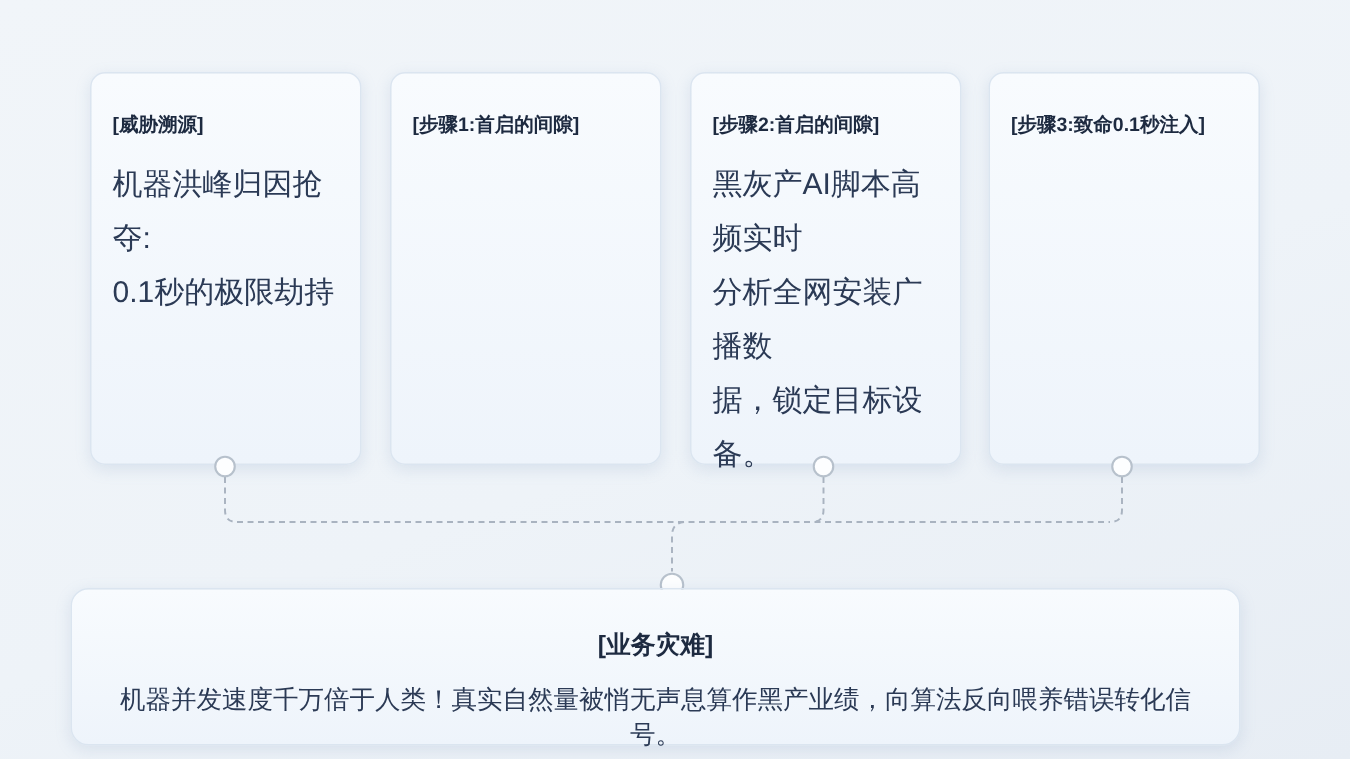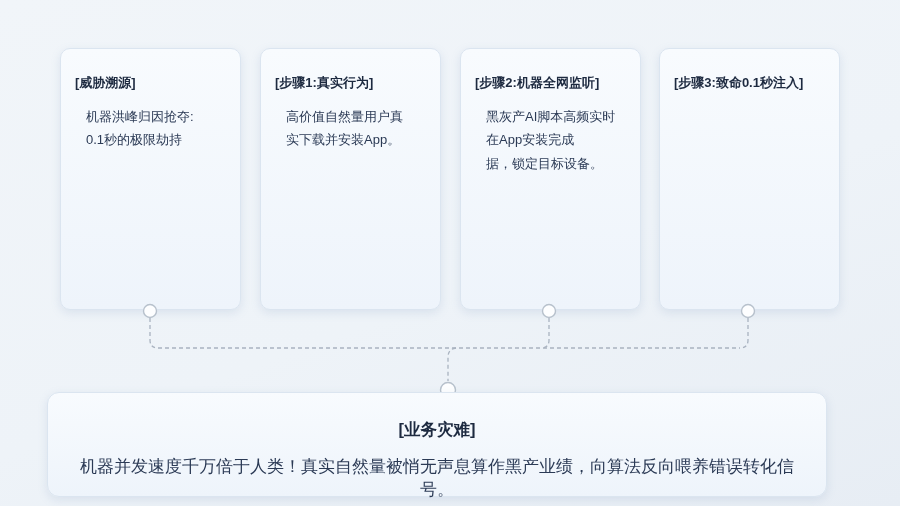--- a/index.html
+++ b/index.html
@@ -33,25 +33,24 @@
   .card.c2 { left: 460px; }
   .card.c3 { left: 659px; }
   .card-title {
     font-size: 13px;
     font-weight: bold;
     white-space: nowrap;
     color: var(--title-text, #1d2a40);
     margin-bottom: 13px;
   }
   .card-body {
-    font-size: 13px;
+    font-size: 20px;
     line-height: 1.8;
     white-space: pre-line;
     color: var(--body-text, #2b3a55);
-    margin-left: 11px;
   }
   .connectors {
     position: absolute;
     left: 0; top: 0;
     width: 900px; height: 506px;
     pointer-events: none;
   }
   .result-card {
     position: absolute;
     left: 47px;
@@ -84,29 +83,27 @@
 
 <div class="canvas">
 
   <div class="card c0">
     <div class="card-title">[威胁溯源]</div>
     <div class="card-body">机器洪峰归因抢夺:
 0.1秒的极限劫持</div>
   </div>
 
   <div class="card c1">
-    <div class="card-title">[步骤1:真实行为]</div>
-    <div class="card-body">高价值自然量用户真
-实下载并安装App。</div>
+    <div class="card-title">[步骤1:首启的间隙]</div>
   </div>
 
   <div class="card c2">
-    <div class="card-title">[步骤2:机器全网监听]</div>
+    <div class="card-title">[步骤2:首启的间隙]</div>
     <div class="card-body">黑灰产AI脚本高频实时
-在App安装完成
+分析全网安装广播数
 据，锁定目标设备。</div>
   </div>
 
   <div class="card c3">
     <div class="card-title">[步骤3:致命0.1秒注入]</div>
   </div>
 
   <svg class="connectors" viewBox="0 0 900 506" xmlns="http://www.w3.org/2000/svg">
     <g fill="none" stroke-width="1.3" stroke-dasharray="4 3" stroke="#a9b3c0">
       <path d="M150 318 L150 340 Q150 348 158 348"></path>

